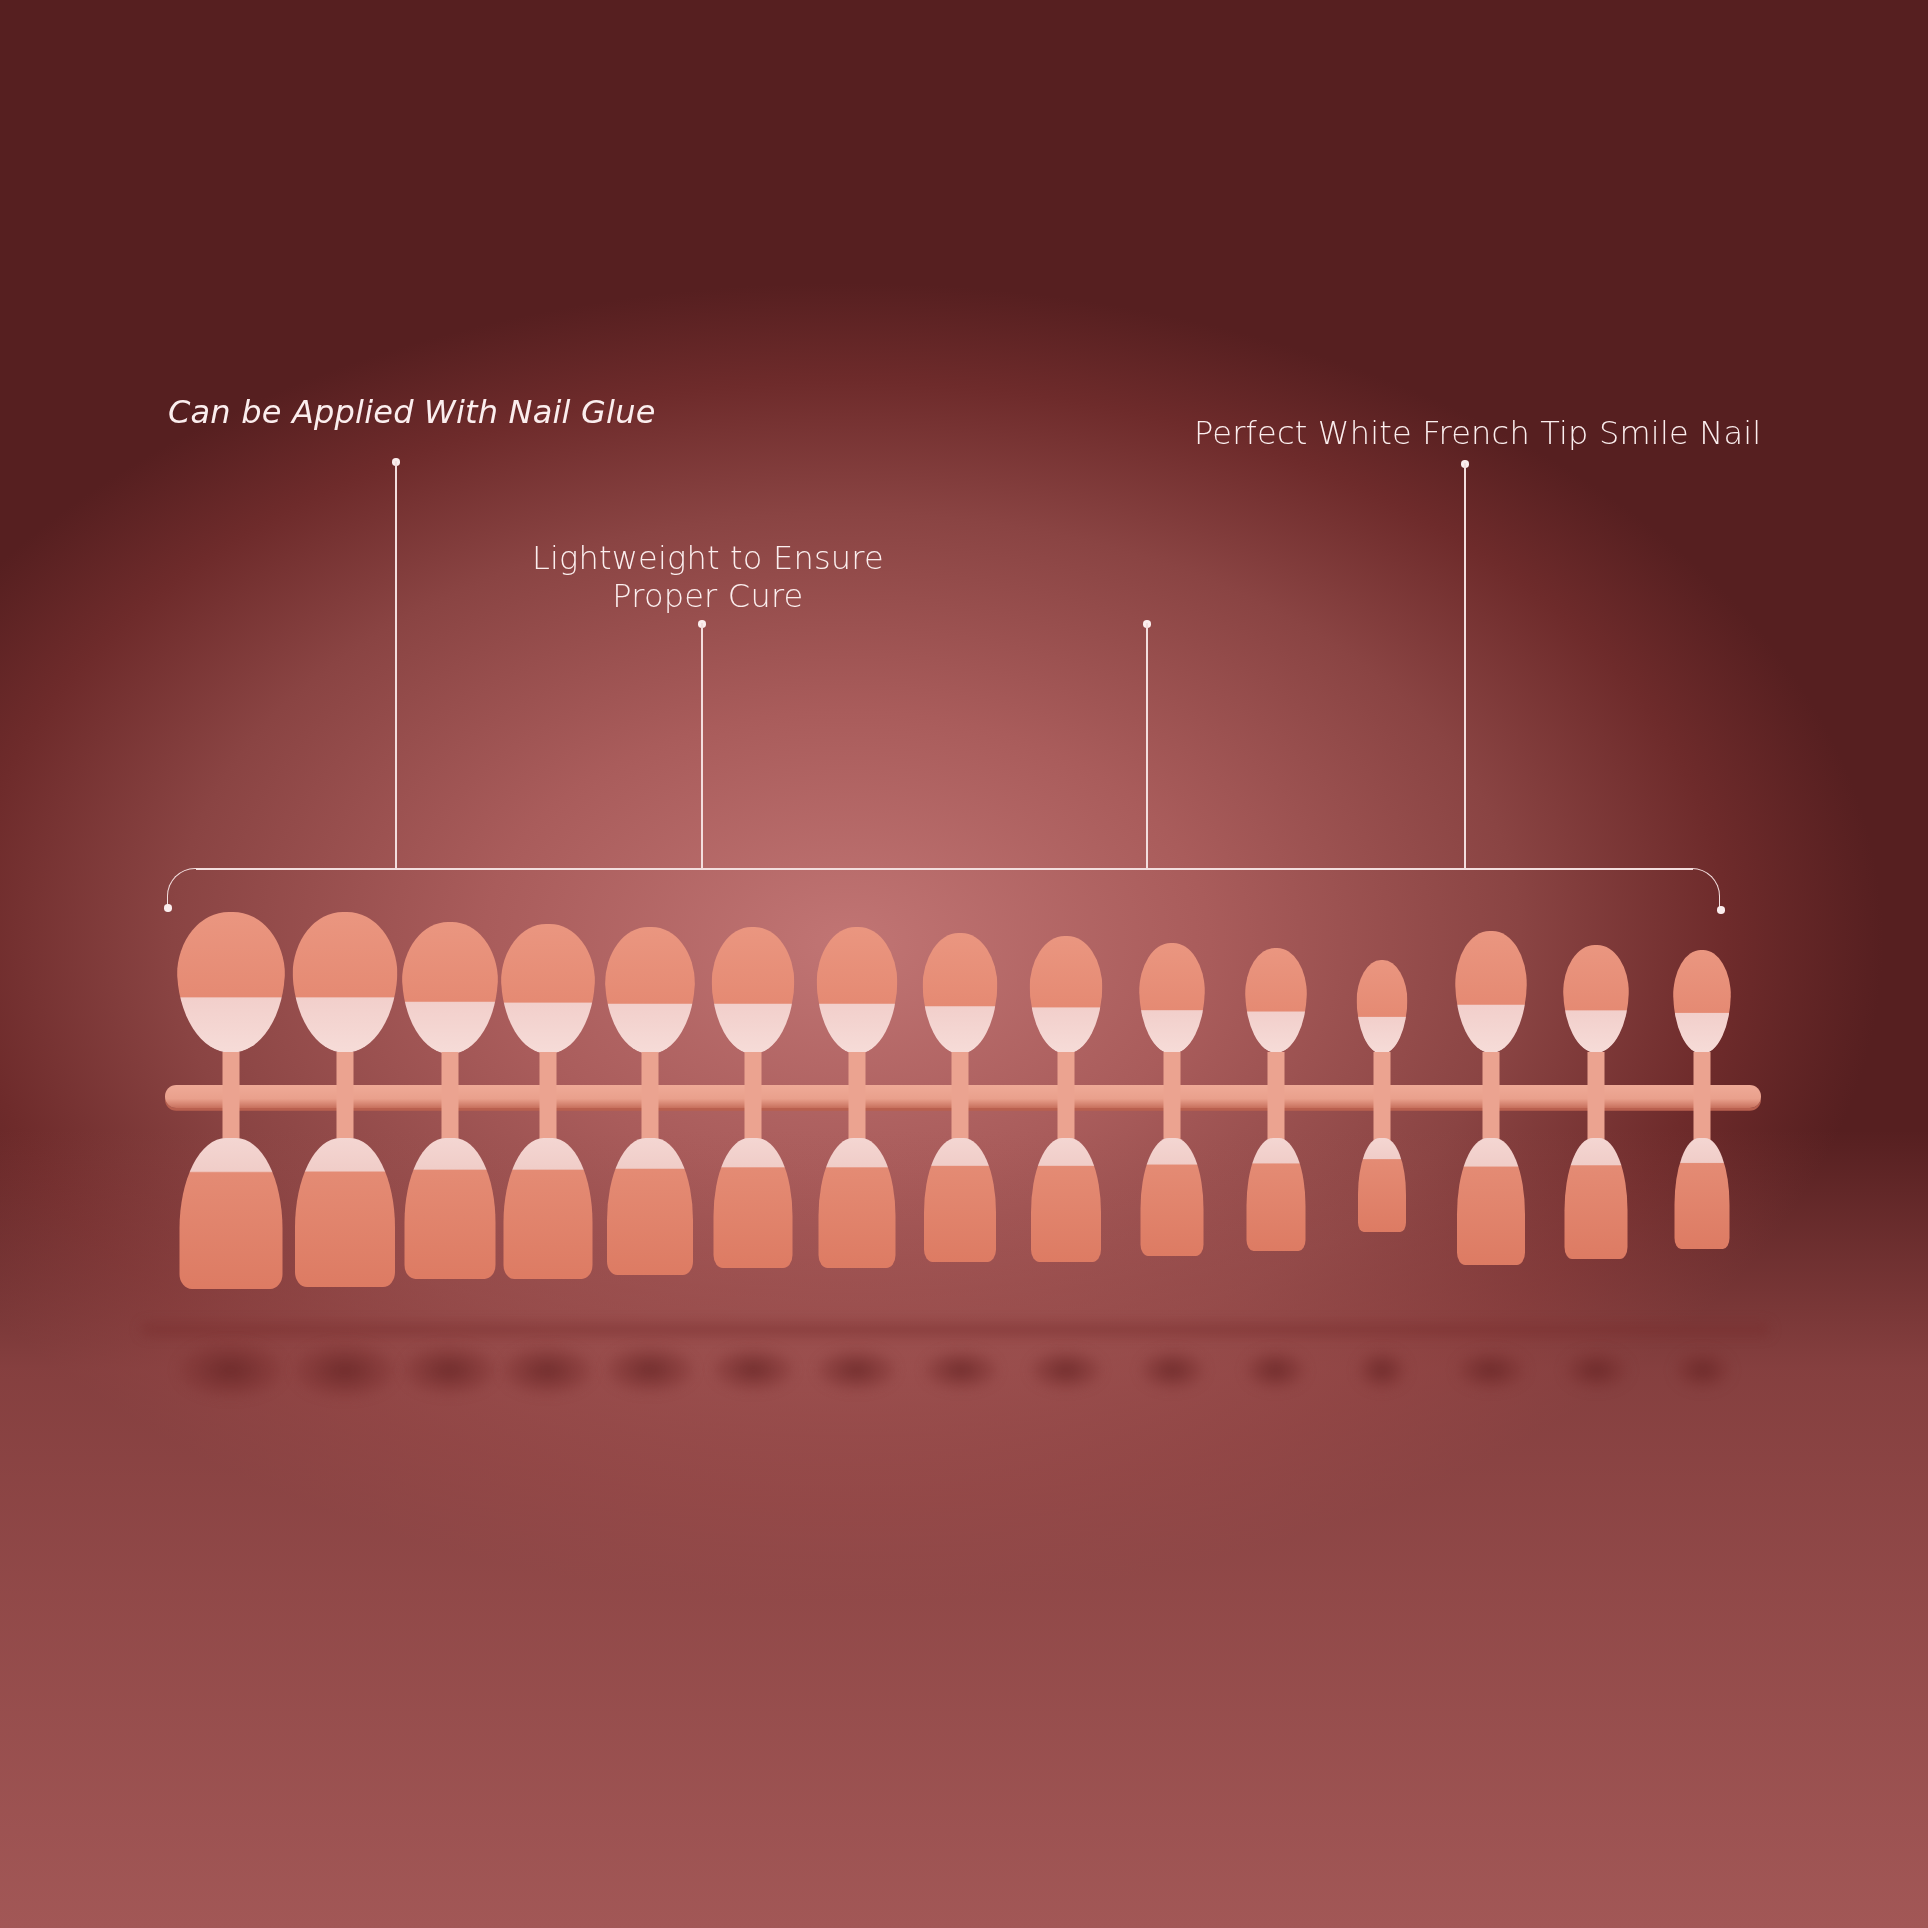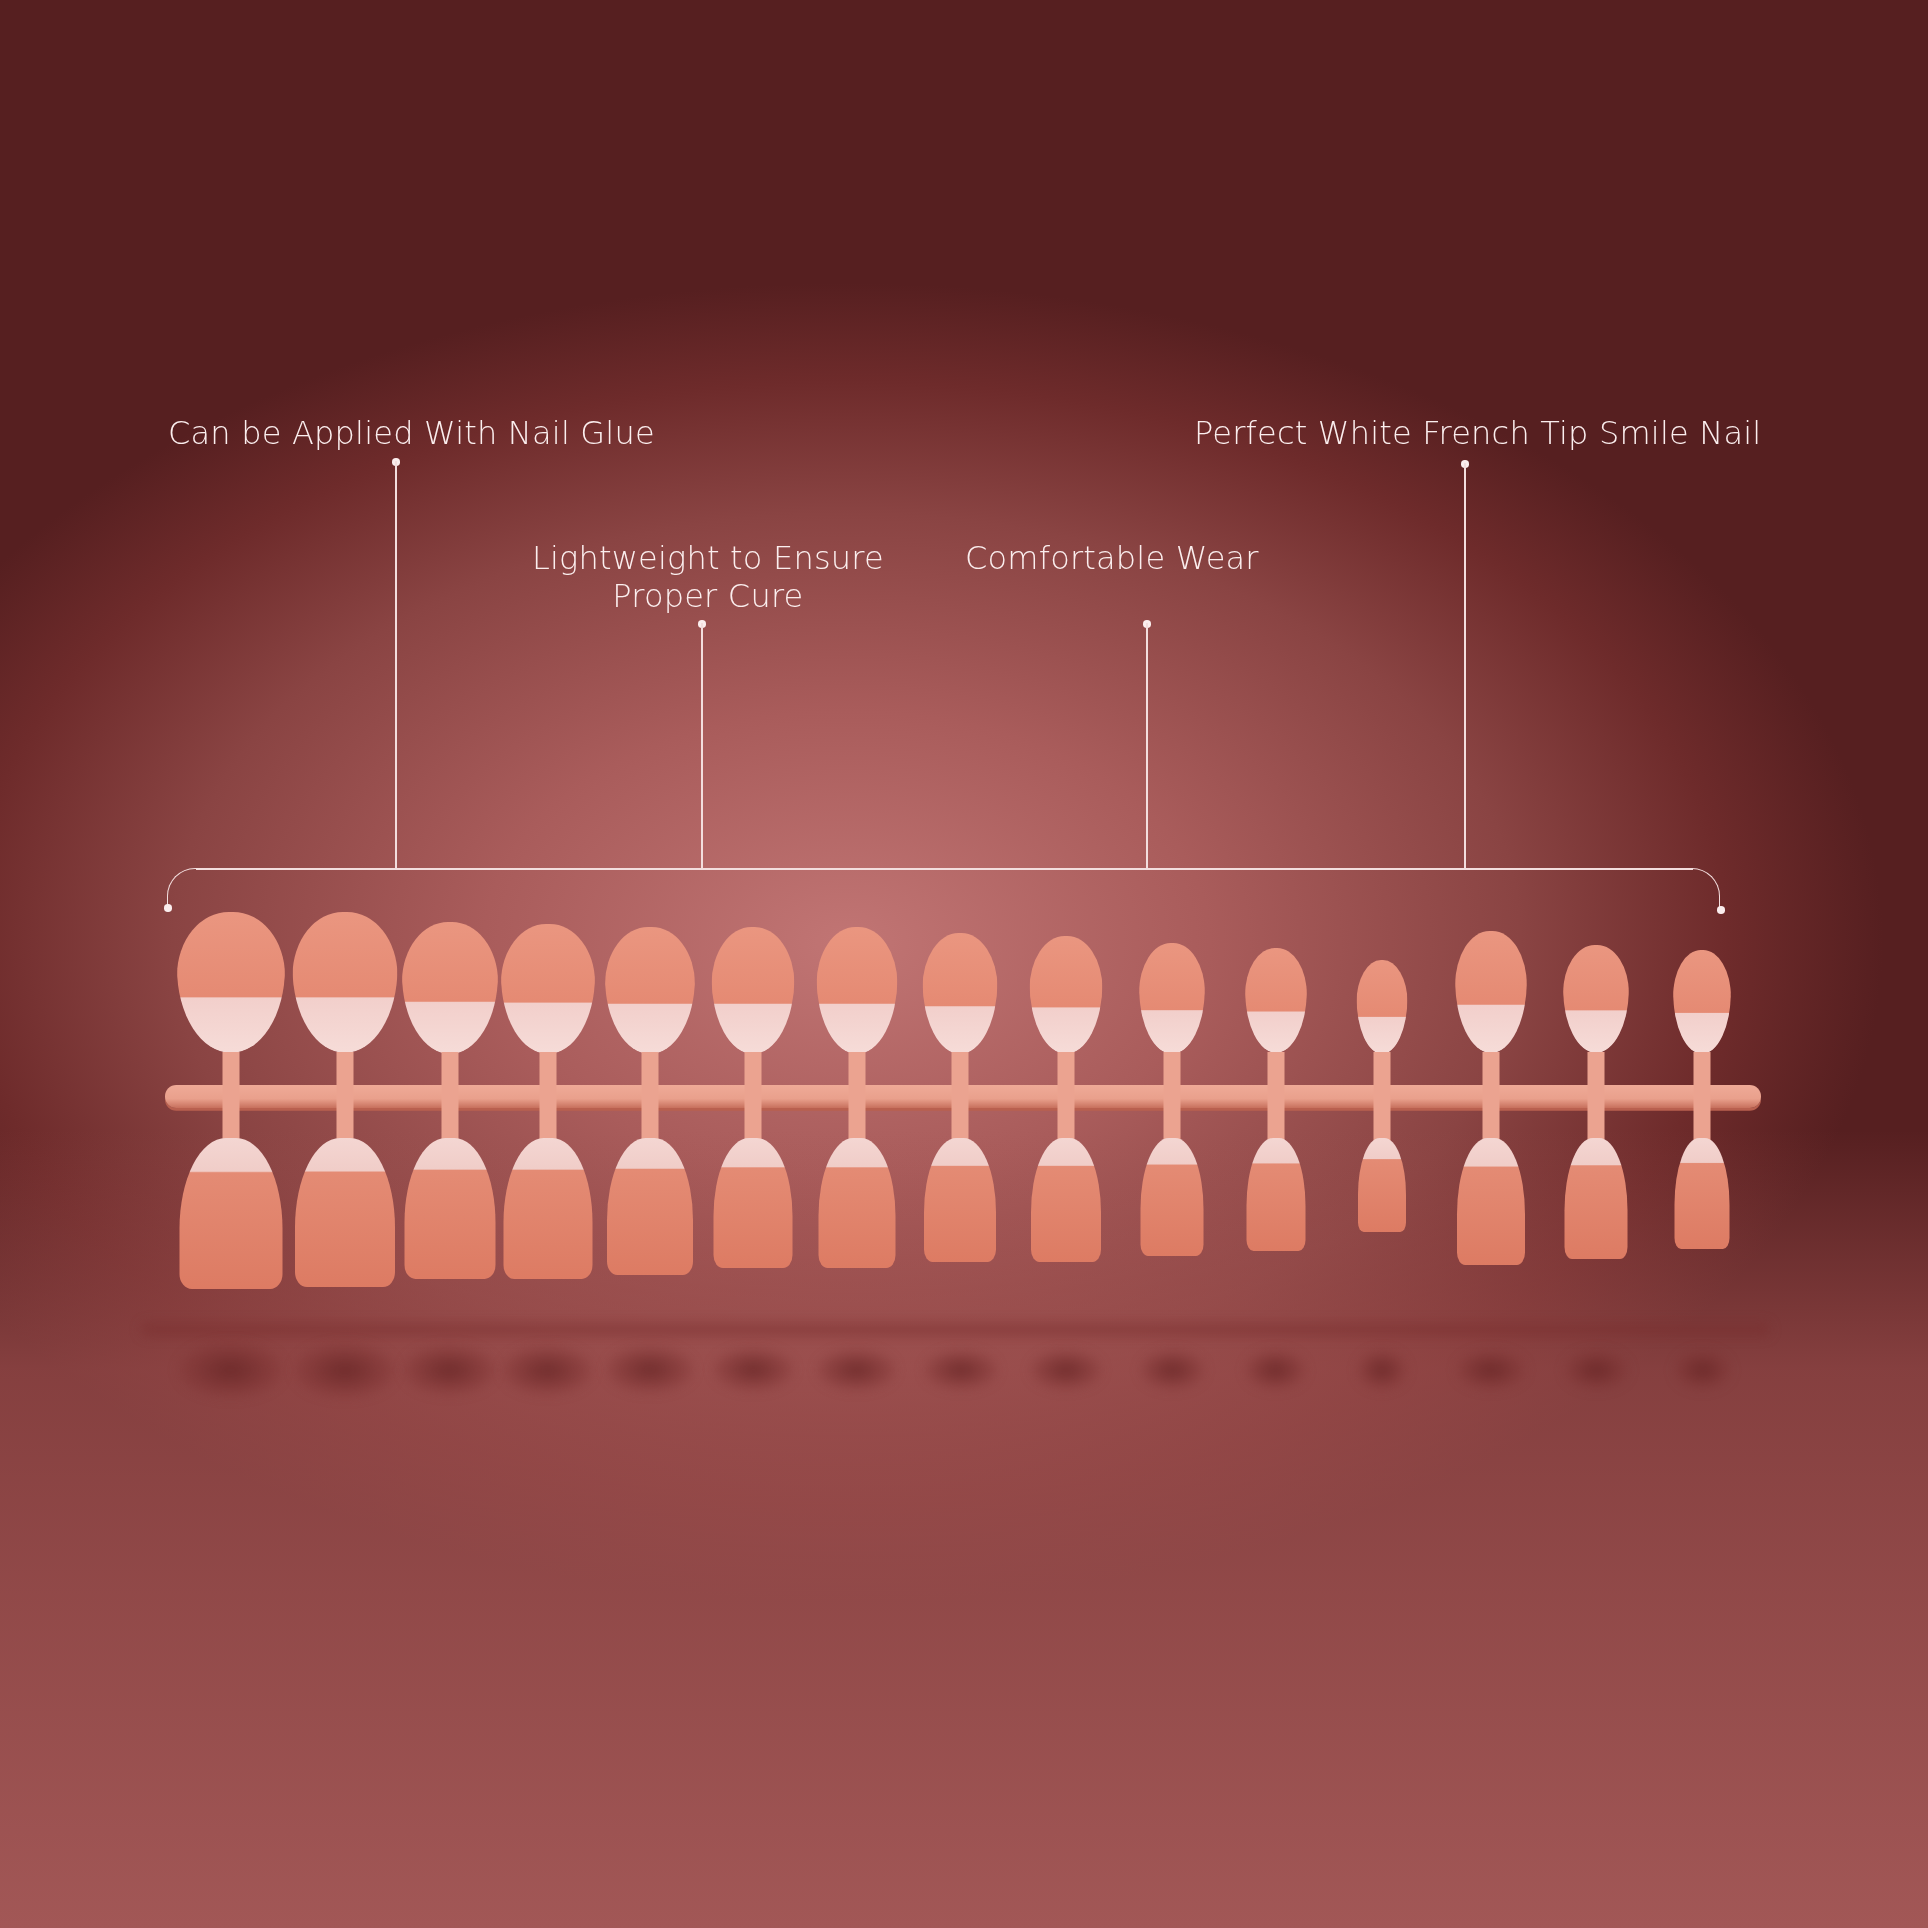--- a/index.html
+++ b/index.html
@@ -50,27 +50,26 @@
   .shadow-rail {
     position:absolute; left:141px; top:1323px; width:1629px; height:13px;
     background: rgba(120,45,45,0.45); filter: blur(5.6px); border-radius:6.6px;
   }
 </style>
 </head>
 <body>
 
 <div class="floor"></div>
 
-<div class="label" style="left:168px; top:414px;">Can be Applied With Nail Glue</div>
+<div class="label" style="left:168px; top:393px;font-style:italic;">Can be Applied With Nail Glue</div>
 <div class="label" style="left:532px; top:539px;">
   <div>Lightweight to Ensure</div>
   <div>Proper Cure</div>
 </div>
 <div class="label" style="left:965px; top:539px;">
-  <div>Comfortable Wear</div>
 </div>
 <div class="label" style="left:1194px; top:414px;">Perfect White French Tip Smile Nail</div>
 
 <div class="dot" style="left:392px; top:458px;"></div>
 <div class="stem" style="left:395px; top:461px; height:408px;"></div>
 
 <div class="dot" style="left:698px; top:620px;"></div>
 <div class="stem" style="left:701px; top:623px; height:246px;"></div>
 
 <div class="dot" style="left:1143px; top:620px;"></div>

